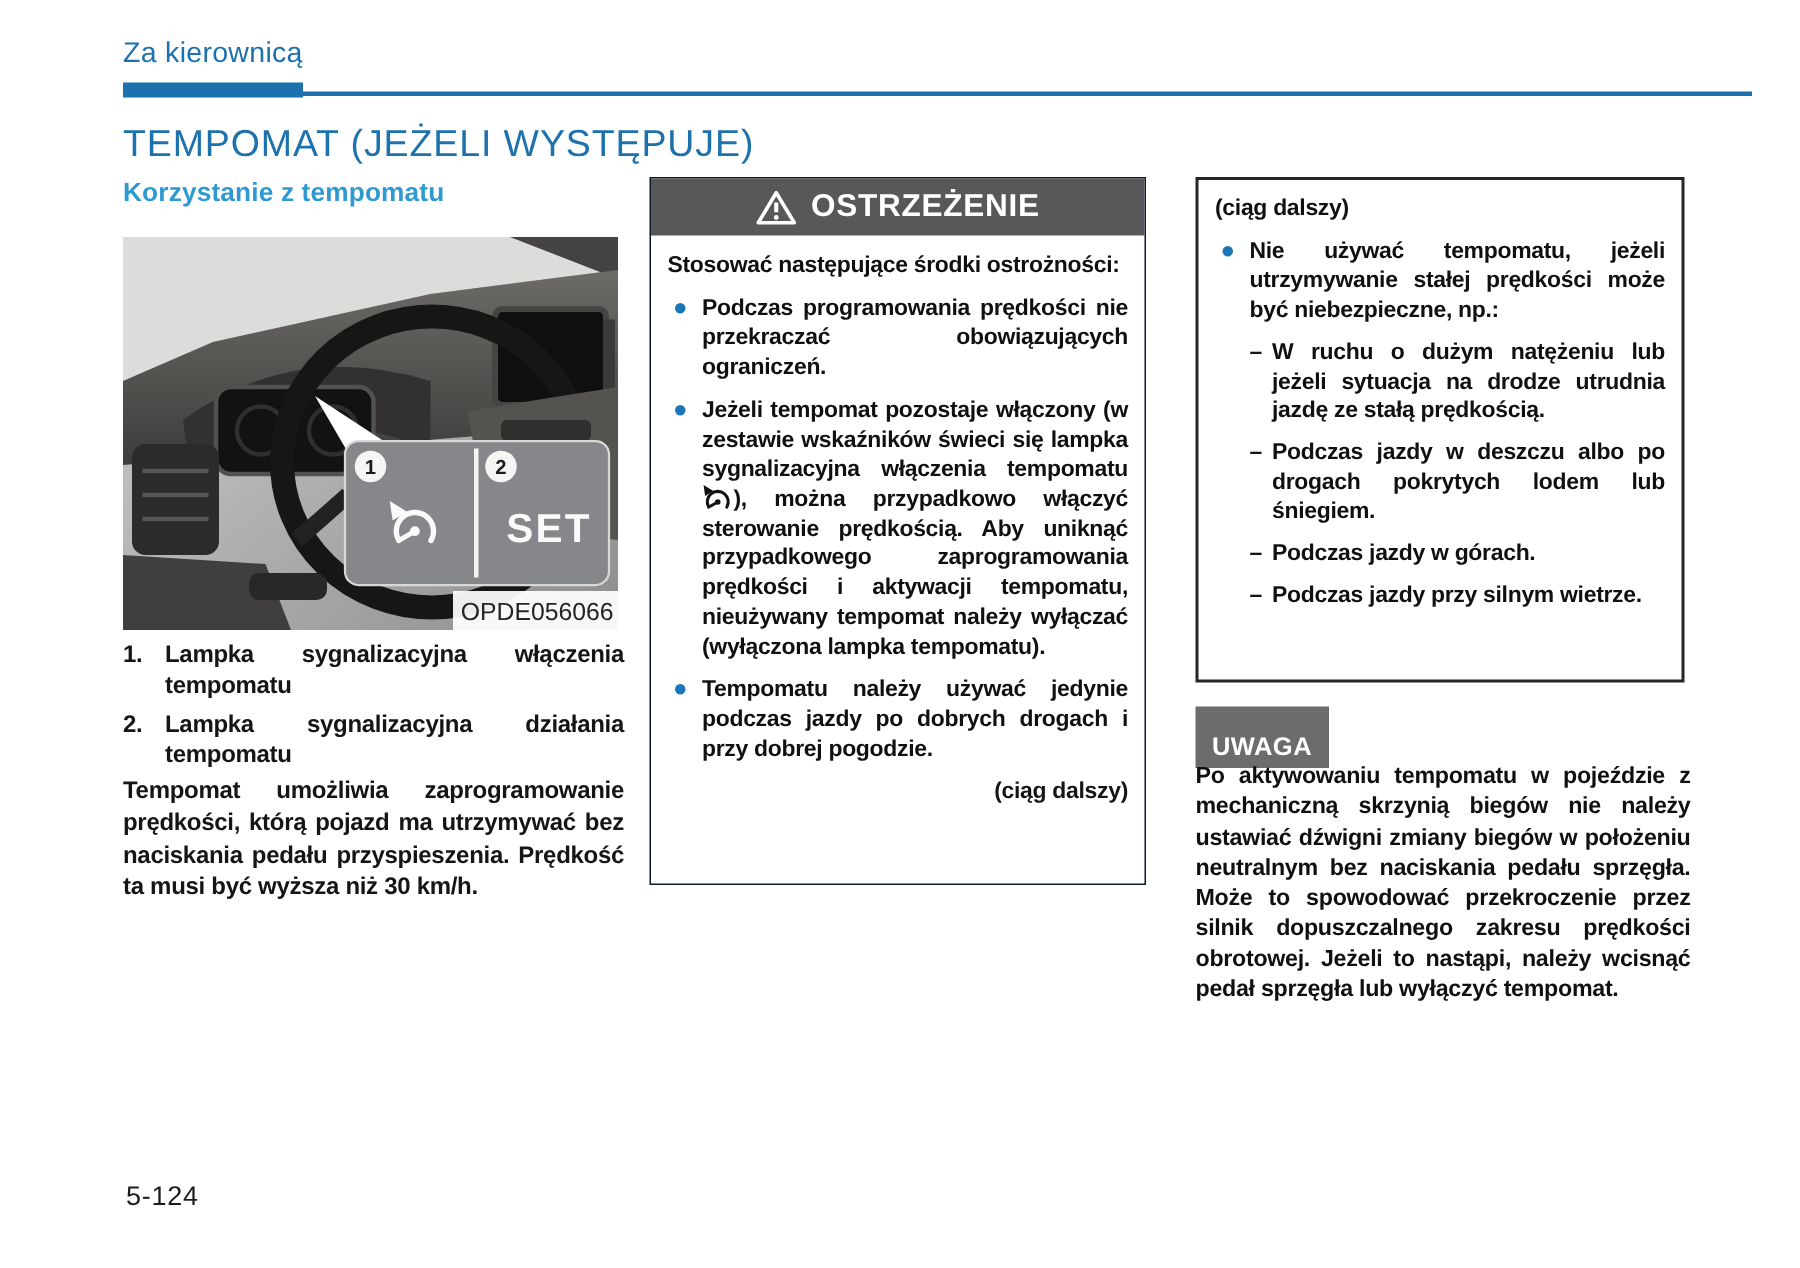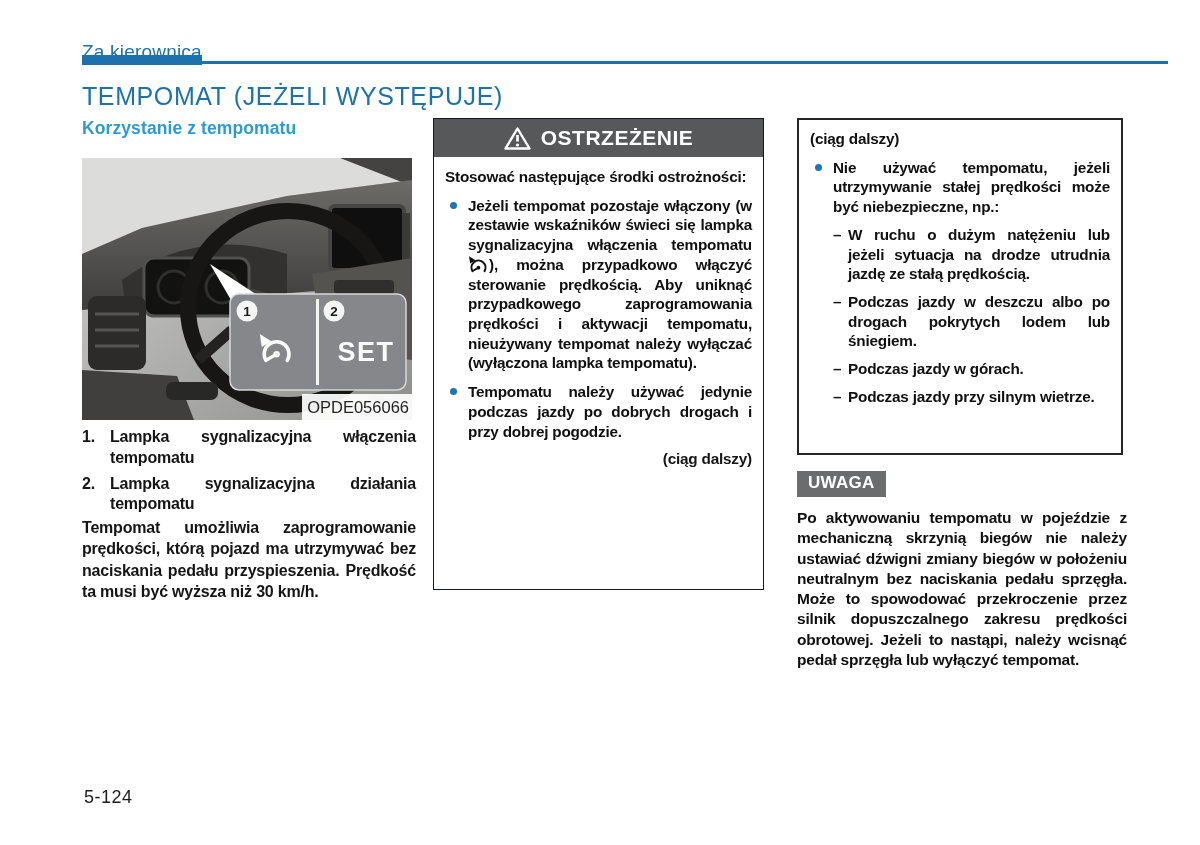--- a/index.html
+++ b/index.html
@@ -2,21 +2,21 @@
 <html><head>
 <meta charset="utf-8">
 <style>
   html,body{margin:0;padding:0;background:#ffffff;}
   .page{
     position:relative;width:1200px;height:845px;background:#ffffff;
     font-family:"Liberation Sans",sans-serif;color:#151515;overflow:hidden;
   }
   .abs{position:absolute;}
   
-  .section-label{left:82px;top:41px;font-size:19px;color:#1d71ad;letter-spacing:.2px;}
+  .section-label{left:82px;top:25px;font-size:19px;color:#1d71ad;letter-spacing:.2px;}
   .rule-thin{left:82px;top:61px;width:1086px;height:3px;background:#1d71ad;}
   .rule-thick{left:82px;top:55px;width:120px;height:10px;background:#1d71ad;}
   .page-title{left:82px;top:82px;font-size:25px;color:#1d71ad;letter-spacing:.6px;}
   .page-subtitle{left:82px;top:118px;font-size:17.5px;color:#2f9ad2;font-weight:700;letter-spacing:.1px;}
   
   .figure{left:82px;top:158px;width:330px;height:262px;}
   
   .legend-list{left:82px;top:427px;width:334px;}
   .legend-item{display:flex;margin-bottom:5px;}
   .legend-num{width:28px;flex:none;font-weight:700;font-size:16px;line-height:1.3;letter-spacing:-.2px;}
@@ -30,21 +30,21 @@
   .box-text{font-size:15.3px;line-height:1.29;font-weight:700;letter-spacing:-.2px;color:#101010;text-align:justify;}
   .bullet-row{display:flex;margin-top:9px;}
   .bullet-dot{width:7px;height:7px;border-radius:50%;background:#1b76b7;margin:6px 11px 0 5px;flex:none;}
   .bullet-text{flex:1;}
   .continued-right{text-align:right;margin-top:9px;font-weight:700;font-size:15.3px;letter-spacing:-.2px;}
   .warning-box2{left:797px;top:118px;width:326px;height:337px;border:2px solid #262626;box-sizing:border-box;background:#fff;padding:9px 11px;}
   .dash-row{display:flex;margin-top:8px;margin-left:23px;}
   .dash-glyph{flex:none;width:15px;font-weight:700;font-size:15.3px;line-height:1.29;letter-spacing:-.2px;}
   .inline-cruise{display:inline-block;vertical-align:-4px;}
   
-  .note-badge{left:797px;top:471px;background:#6b6c6e;color:#fff;font-weight:700;font-size:17px;padding:2px 11px 4px;letter-spacing:.3px;}
+  .note-badge{left:797px;top:471px;background:#6b6c6e;color:#fff;font-weight:700;font-size:17px;padding:17px 11px 4px;letter-spacing:.3px;}
   .note-text{left:797px;top:508px;width:330px;font-weight:700;font-size:15.5px;line-height:1.31;letter-spacing:-.2px;text-align:justify;color:#101010;}
   
   .page-number{left:84px;top:787px;font-size:18px;color:#1c1c1c;letter-spacing:.5px;}
 </style>
 </head>
 <body>
 
 <div class="page">
 
   <div class="abs section-label">Za kierownicą</div>
@@ -128,20 +128,24 @@
         <path d="M13.5,1.5 L25.5,21.5 L1.5,21.5 Z" fill="none" stroke="#ffffff" stroke-width="2.4" stroke-linejoin="round"></path>
         <line x1="13.5" y1="8" x2="13.5" y2="14.5" stroke="#ffffff" stroke-width="2.7"></line>
         <circle cx="13.5" cy="18" r="1.6" fill="#ffffff"></circle>
       </svg>
       <span class="warning-title">OSTRZEŻENIE</span>
     </div>
     <div class="box-body">
       <div class="box-text">Stosować następujące środki ostrożności:</div>
       <div class="bullet-row">
         <span class="bullet-dot"></span>
+        <span class="bullet-text box-text">Podczas programowania prędkości nie przekraczać obowiązujących ograniczeń.</span>
+      </div>
+      <div class="bullet-row">
+        <span class="bullet-dot"></span>
         <span class="bullet-text box-text">
           <span>Jeżeli tempomat pozostaje włączony (w zestawie wskaźników świeci się lampka sygnalizacyjna włączenia tempomatu</span>
           <svg class="inline-cruise" width="21" height="18" viewBox="0 0 24 20">
             <path d="M5.1,17 A8,8 0 1 1 18.9,17" fill="none" stroke="#111111" stroke-width="2.3" stroke-linecap="round"></path>
             <circle cx="12" cy="13" r="2.1" fill="#111111"></circle>
             <line x1="12" y1="13" x2="6.3" y2="16.3" stroke="#111111" stroke-width="2.1" stroke-linecap="round"></line>
             <polygon points="1.2,0 8.6,4.6 2.4,8.4" fill="#111111"></polygon>
           </svg><span>), można przypadkowo włączyć sterowanie prędkością. Aby uniknąć przypadkowego zaprogramowania prędkości i aktywacji tempomatu, nieużywany tempomat należy wyłączać (wyłączona lampka tempomatu).</span>
         </span>
       </div>

